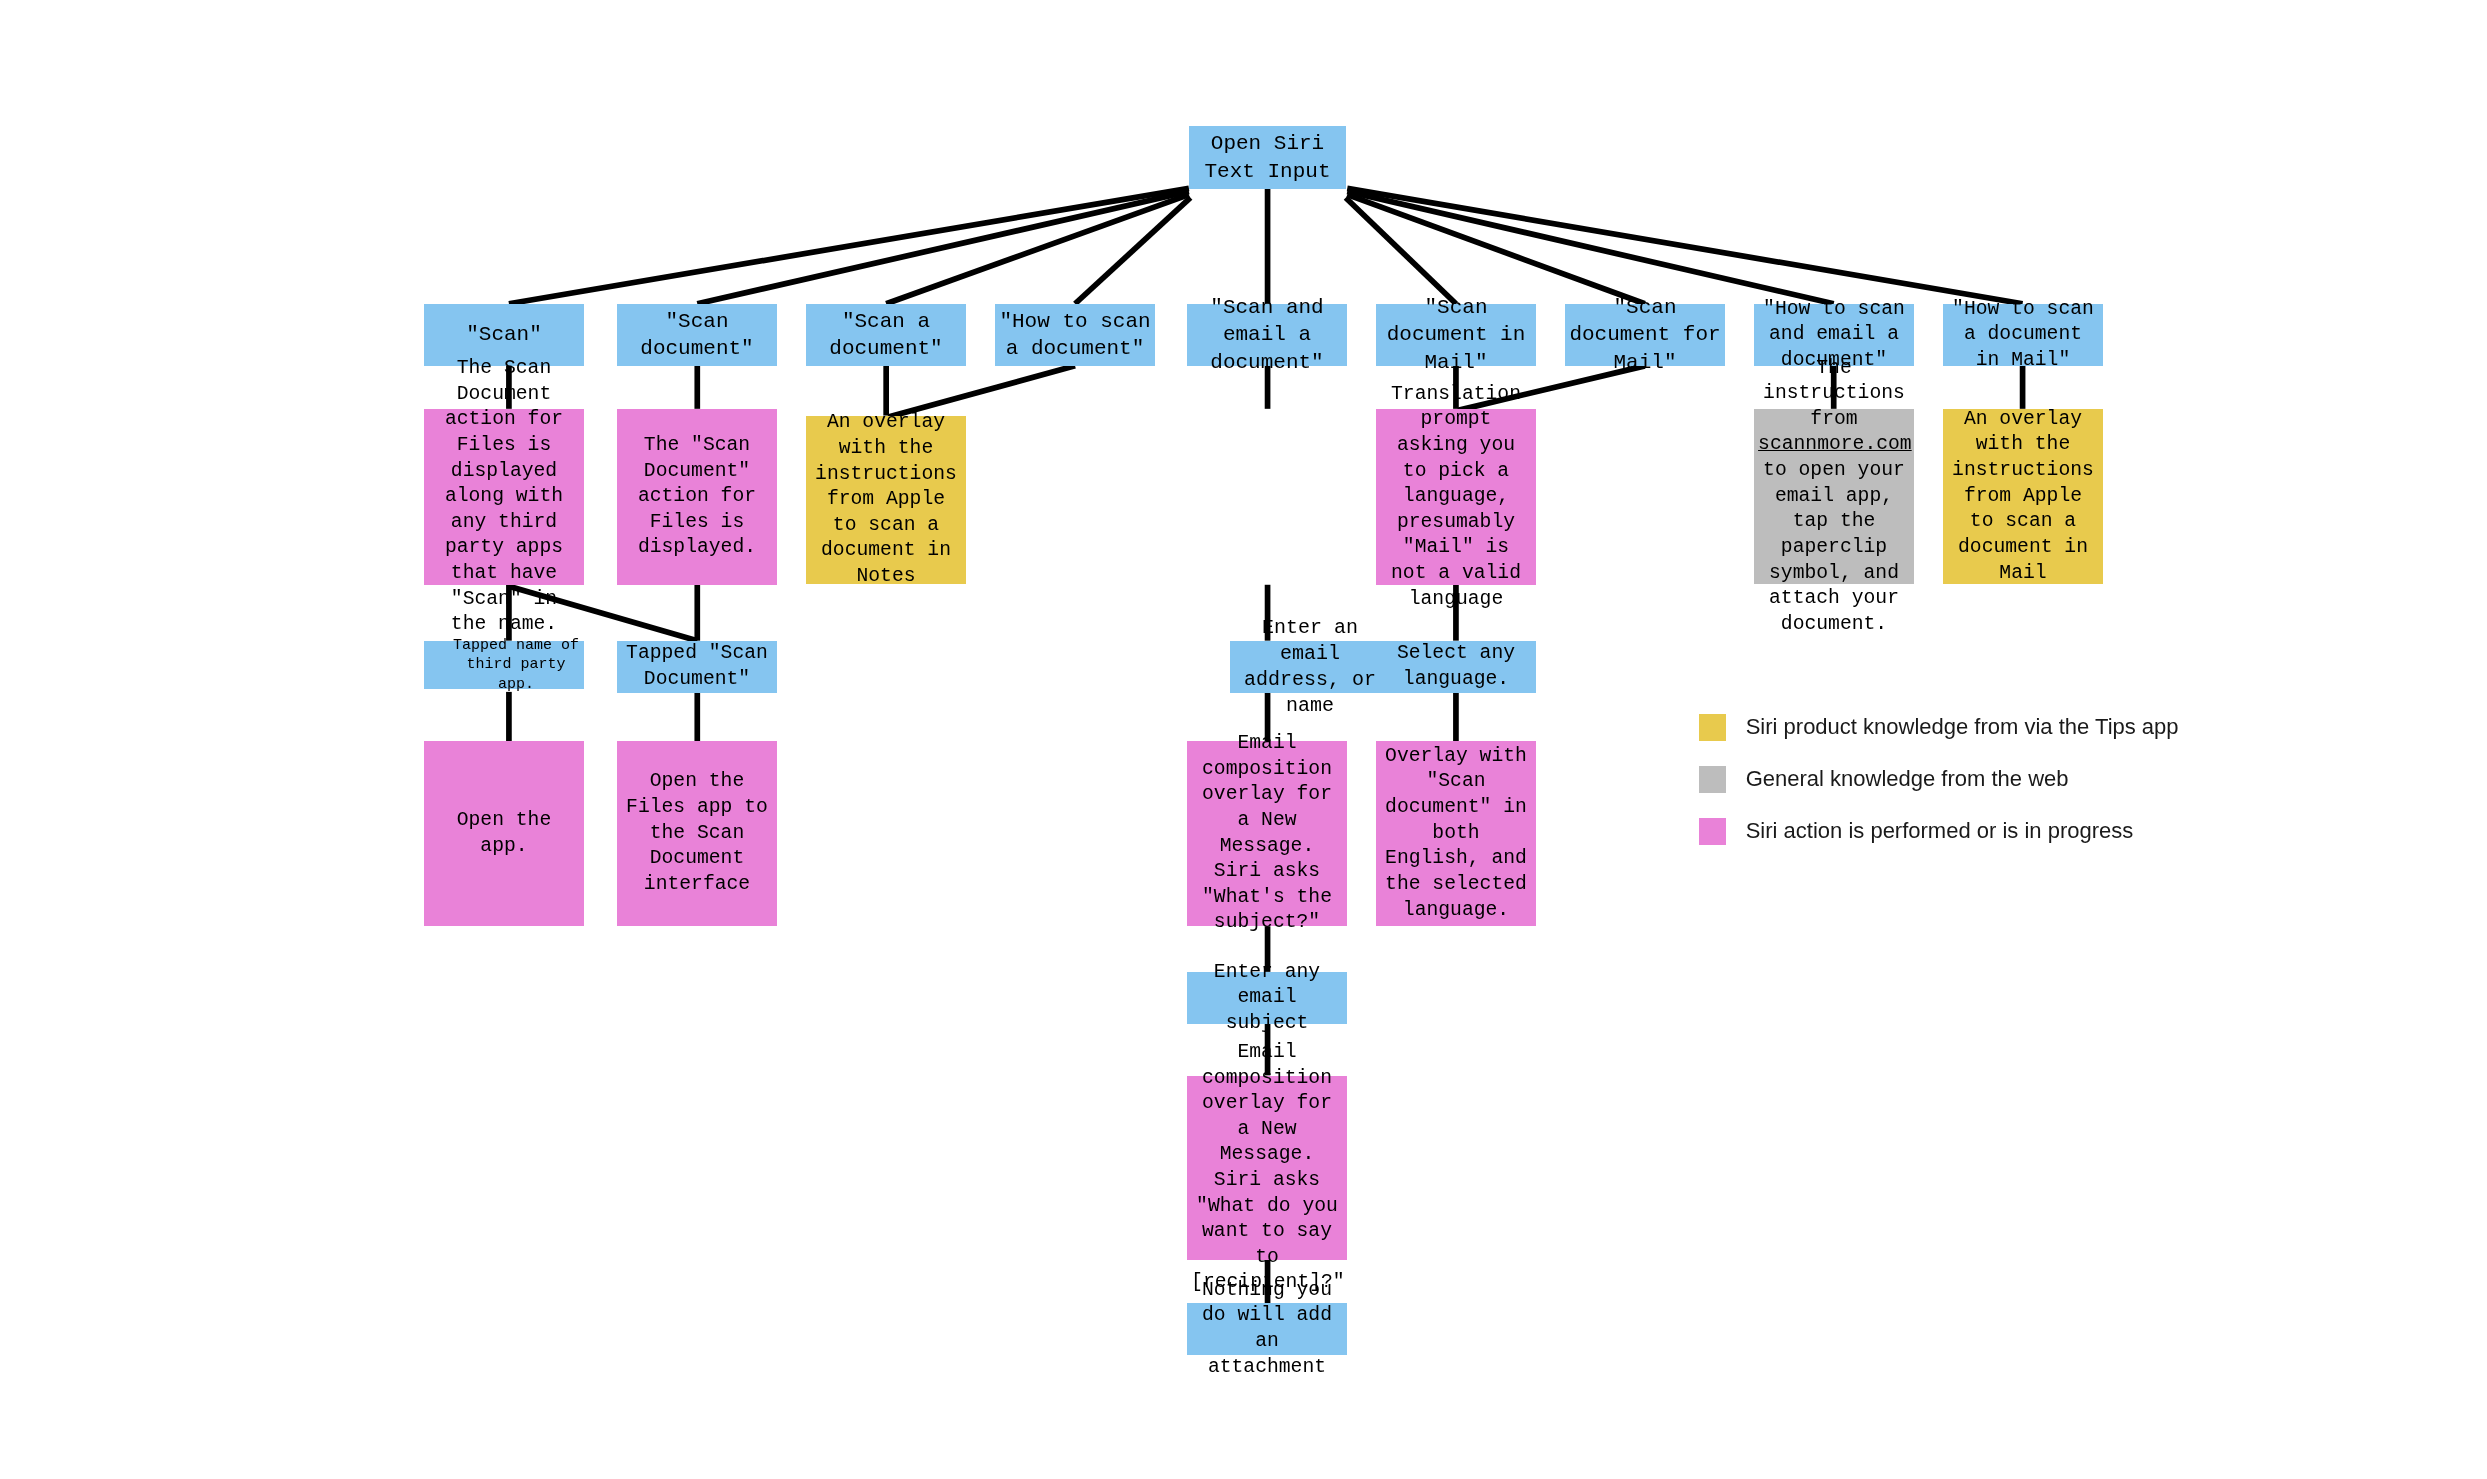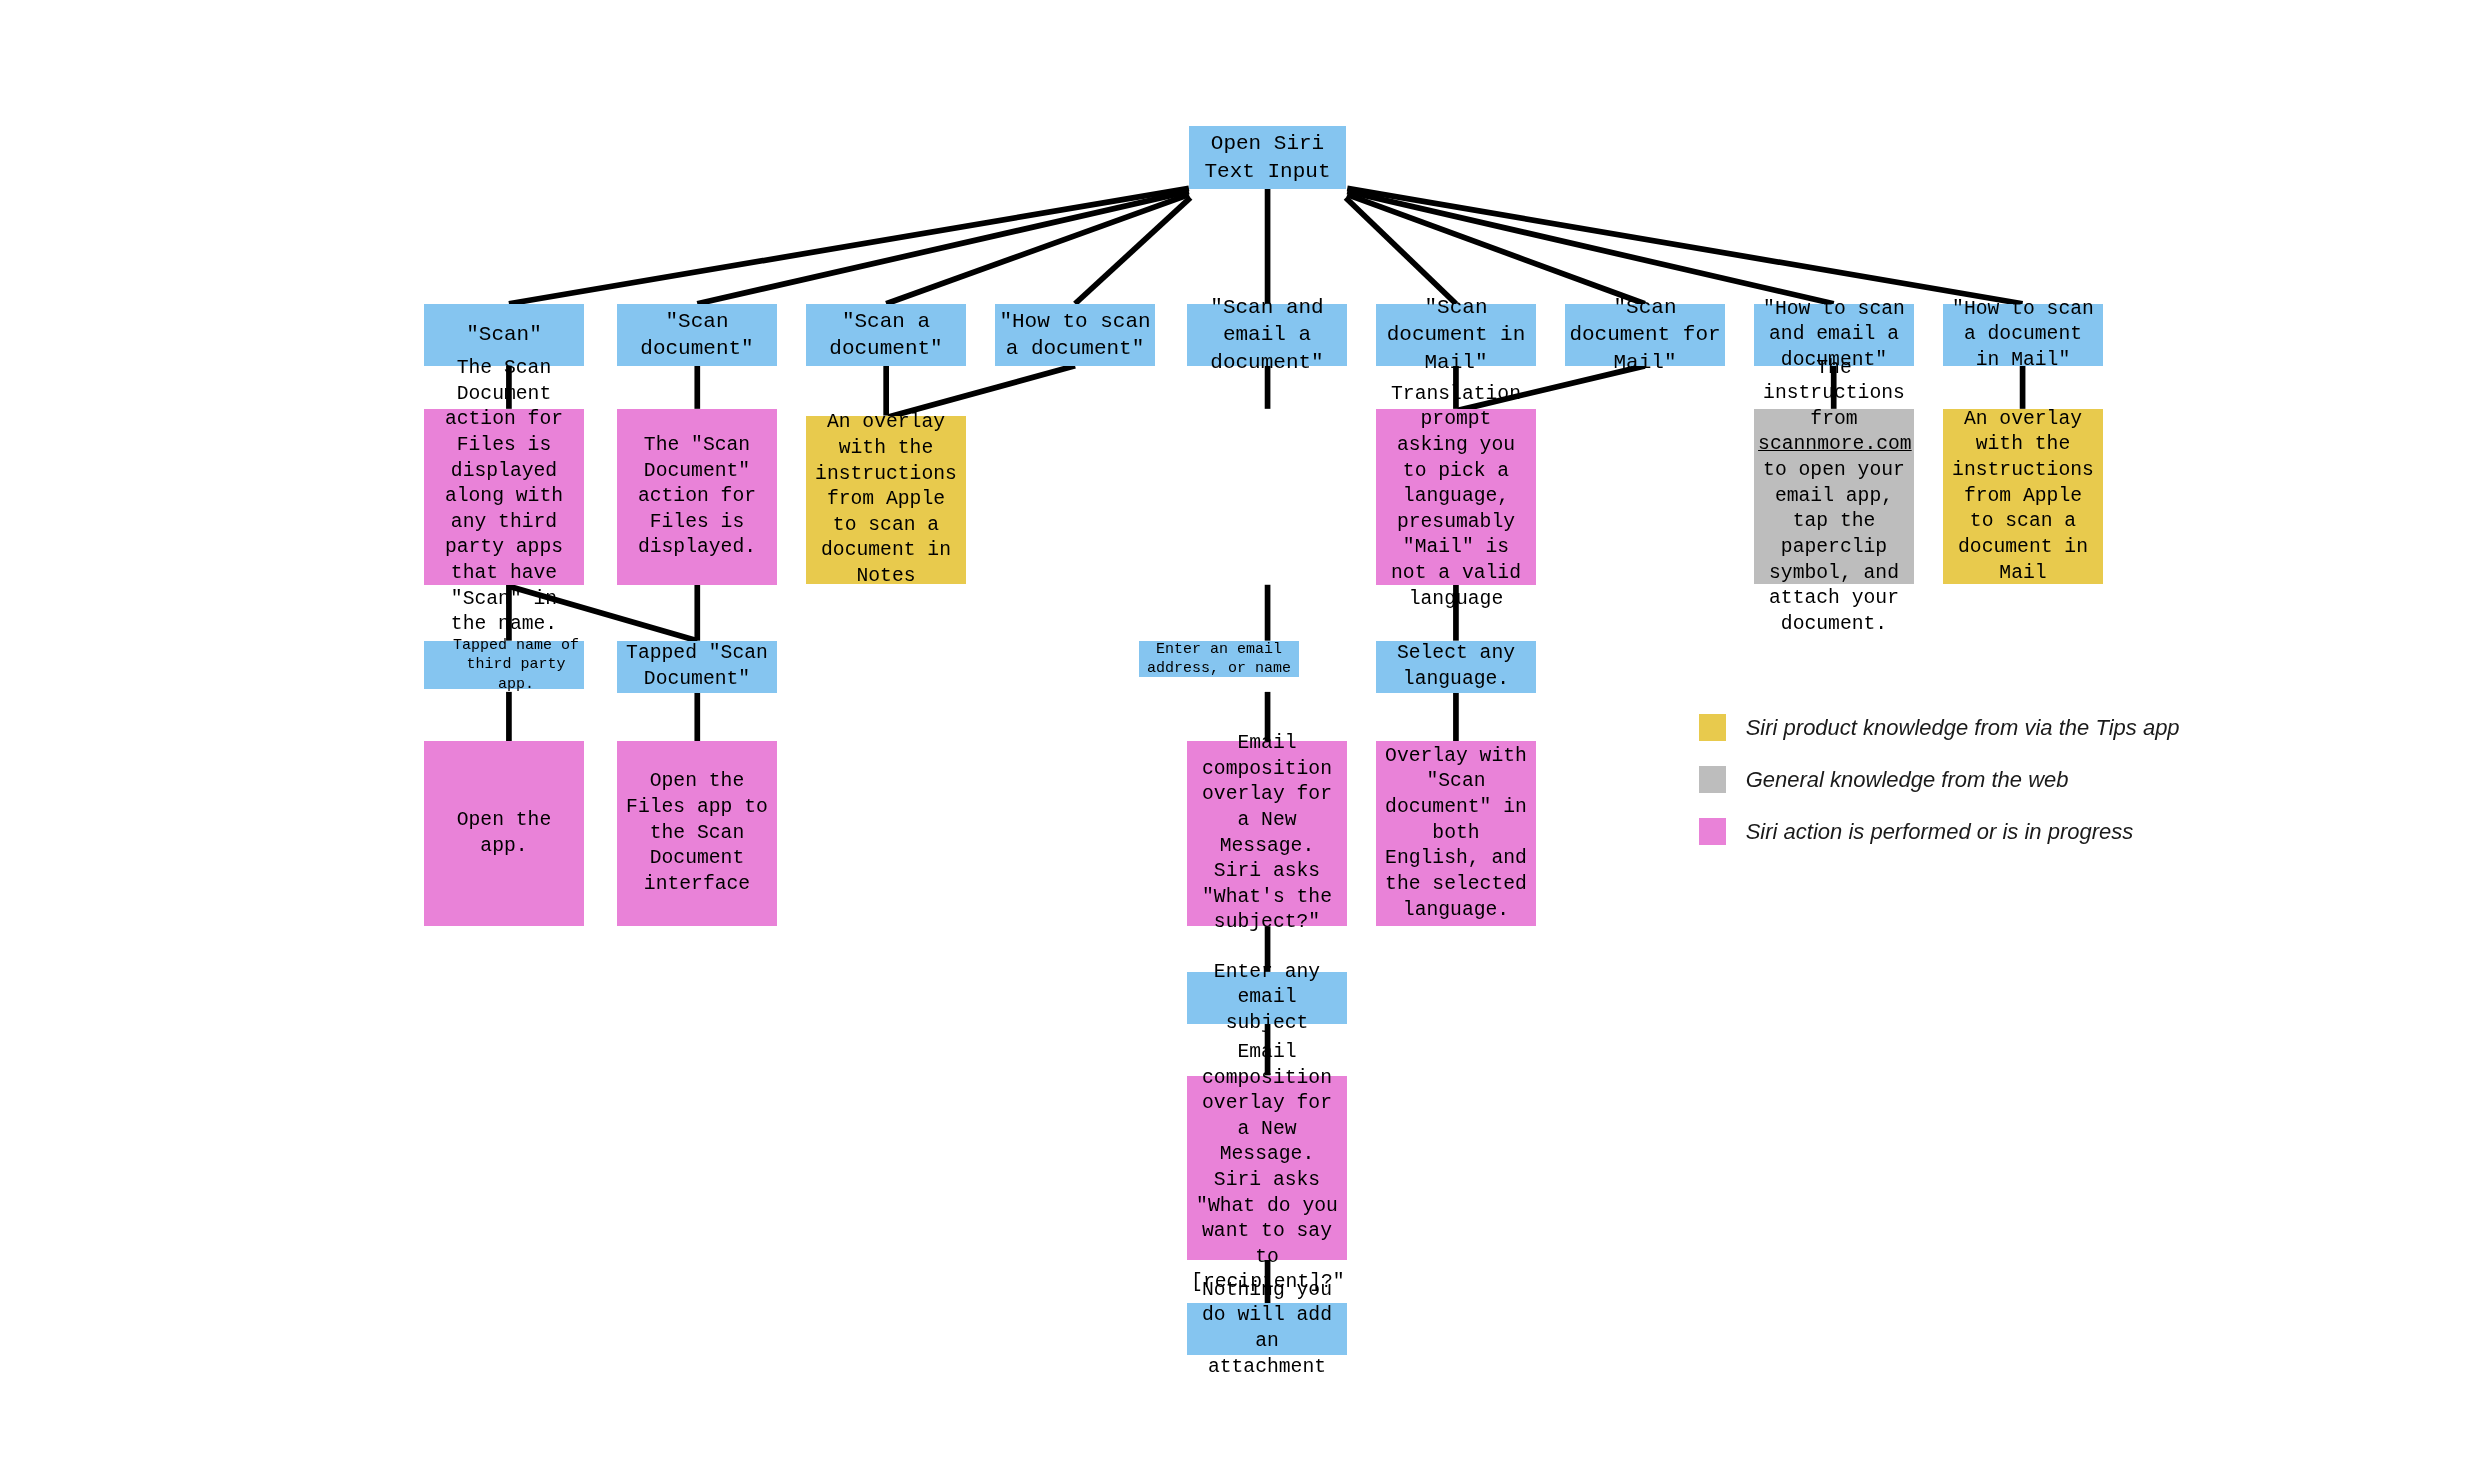--- a/index.html
+++ b/index.html
@@ -50,24 +50,23 @@
   .gray  { background: #bdbdbd; }
 
   .legend {
     position: absolute;
     left: 1699px;
     top: 714px;
     width: 466px;
   }
   .legend-row {
     display: flex;
-    align-items: center;
+    align-items: flex-start;
     margin-bottom: 25px;
     height: 27px;
-    font-style: italic;
   }
   .legend-swatch {
     width: 27px;
     height: 27px;
     flex: 0 0 auto;
     margin-right: 19.7px;
   }
   .legend-label {
     font-size: 22px;
     color: #1a1a1a;
@@ -175,21 +174,21 @@
   <div class="node yellow" style="left:1943px; top:409px; width:160px; height:175px; font-size:19.7px;">
     <span class="node-text">An overlay with the instructions from Apple to scan a document in Mail</span>
   </div>
 
   <div class="node blue" style="left:424px; top:641px; width:160px; height:48px; font-size:15px;padding-left:28px;">
     <span class="node-text">Tapped name of third party app.</span>
   </div>
   <div class="node blue" style="left:617px; top:641px; width:160px; height:52px; font-size:19.7px;">
     <span class="node-text">Tapped "Scan Document"</span>
   </div>
-  <div class="node blue" style="left:1139px; top:641px; width:160px; height:36px; font-size:15px;">
+  <div class="node blue" style="left:1230px; top:641px; width:160px; height:52px; font-size:20px;">
     <span class="node-text">Enter an email address, or name</span>
   </div>
   <div class="node blue" style="left:1376px; top:641px; width:160px; height:52px; font-size:19.7px;">
     <span class="node-text">Select any language.</span>
   </div>
 
   <div class="node pink" style="left:424px; top:741px; width:160px; height:185px; font-size:19.7px;">
     <span class="node-text">Open the app.</span>
   </div>
   <div class="node pink" style="left:617px; top:741px; width:160px; height:185px; font-size:19.7px;">

